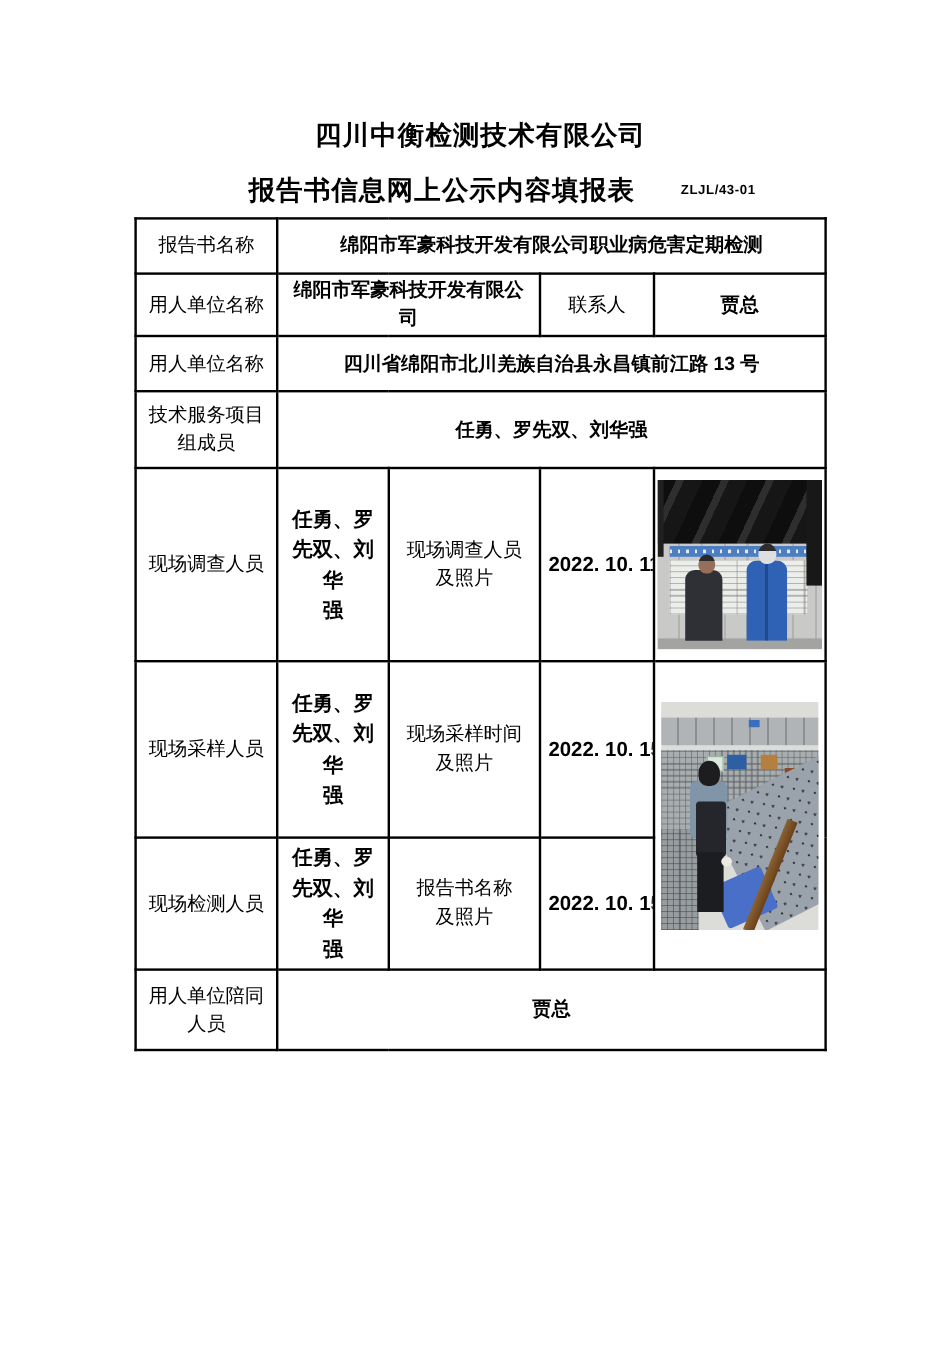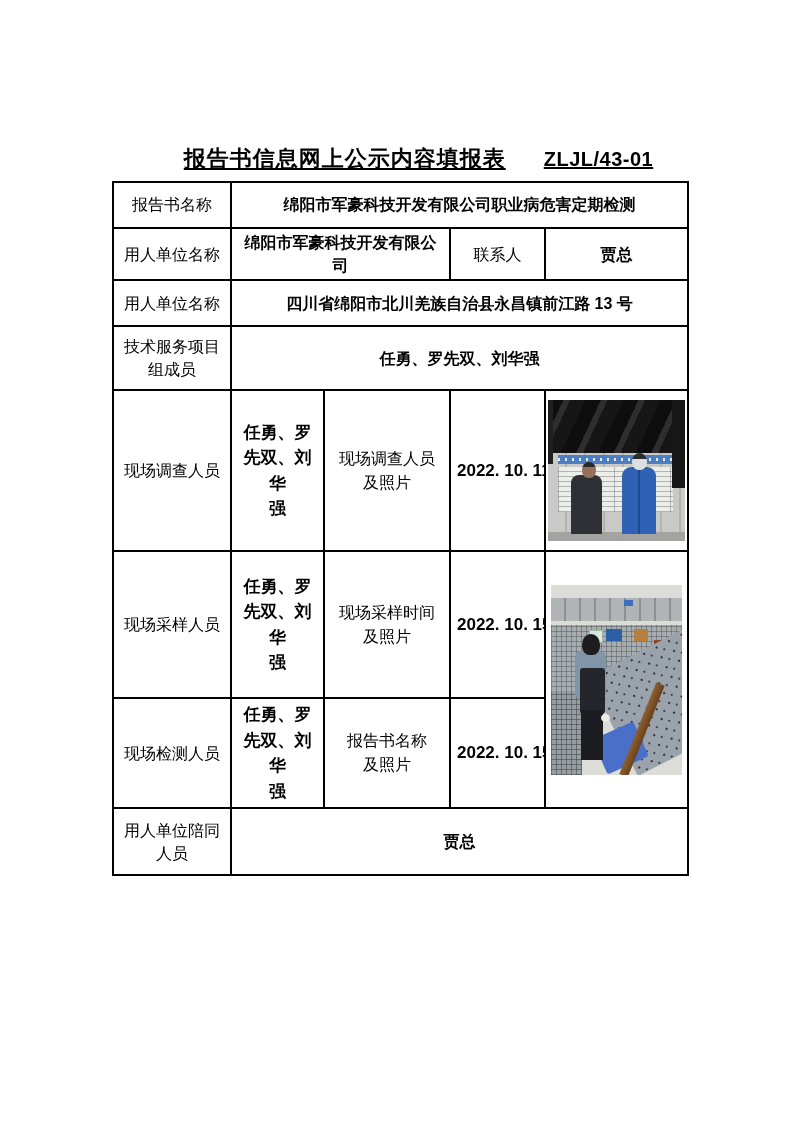--- a/index.html
+++ b/index.html
@@ -2,23 +2,23 @@
 <html><head>
 <meta charset="utf-8">
 <style>
   html,body{margin:0;padding:0;background:#ffffff;}
   body{width:793px;height:1122px;font-family:"Liberation Sans",sans-serif;color:#000;position:relative;overflow:hidden;}
   .doc{position:absolute;inset:0;background:#fff;}
 
   .title-company{position:absolute;top:98px;left:113px;width:575px;text-align:center;
     font-size:22px;font-weight:bold;letter-spacing:1px;}
   .subtitle-row{position:absolute;top:144px;left:113px;width:575px;display:flex;
-    justify-content:center;align-items:center;gap:38px;transform:translateX(18px);text-decoration:underline;}
+    justify-content:center;align-items:center;gap:38px;transform:translateX(18px);}
   .title-form{font-size:22px;font-weight:bold;letter-spacing:1px;}
-  .form-code{font-size:20px;font-weight:bold;letter-spacing:0.5px;}
+  .form-code{font-size:11px;font-weight:bold;letter-spacing:0.5px;}
 
   table.main{position:absolute;top:181px;left:112px;border-collapse:collapse;table-layout:fixed;width:575px;}
   td{border:2px solid #000;text-align:center;vertical-align:middle;padding:2px 6px;overflow:hidden;}
   .lbl{font-weight:normal;font-size:16px;line-height:1.45;}
   .val{font-weight:bold;font-size:16px;line-height:1.45;}
   .names{font-weight:bold;font-size:17px;line-height:1.5;white-space:pre-line;}
   .tlabel{font-weight:normal;font-size:16px;line-height:1.5;white-space:pre-line;}
   .date{font-weight:bold;font-size:17px;white-space:nowrap;}
   .photocell{padding:4px 2px;}
 
@@ -78,20 +78,21 @@
   .p2-torso{position:absolute;left:18%;top:35%;width:31px;height:25%;background:#8195a8;border-radius:6px;}
   .p2-apron{position:absolute;left:22%;top:44%;width:25px;height:24%;background:#24262b;border-radius:3px;}
   .p2-legs{position:absolute;left:23%;top:66%;width:22px;height:26%;background:#1c1d20;}
   .p2-glove{position:absolute;left:38%;top:68%;width:9px;height:8px;border-radius:50%;background:#eceae2;}
 </style>
 </head>
 <body>
 
 <div class="doc">
 
+  <div class="title-company">四川中衡检测技术有限公司</div>
 
   <div class="subtitle-row">
     <span class="title-form">报告书信息网上公示内容填报表</span>
     <span class="form-code">ZLJL/43-01</span>
   </div>
 
   <table class="main">
     <colgroup>
       <col style="width:118px">
         <col style="width:93px">

